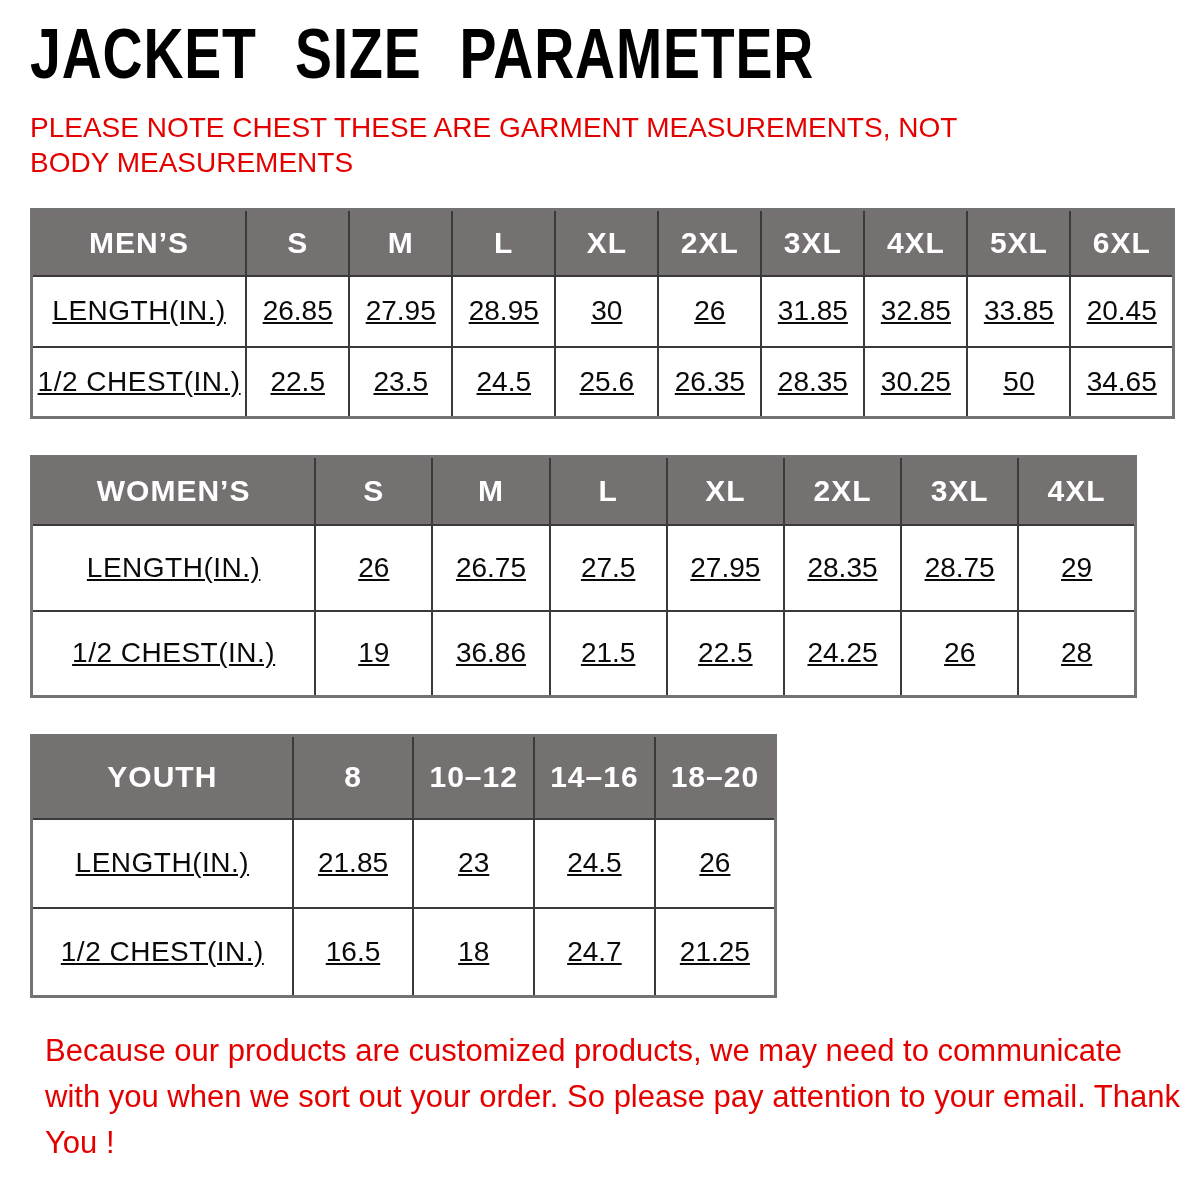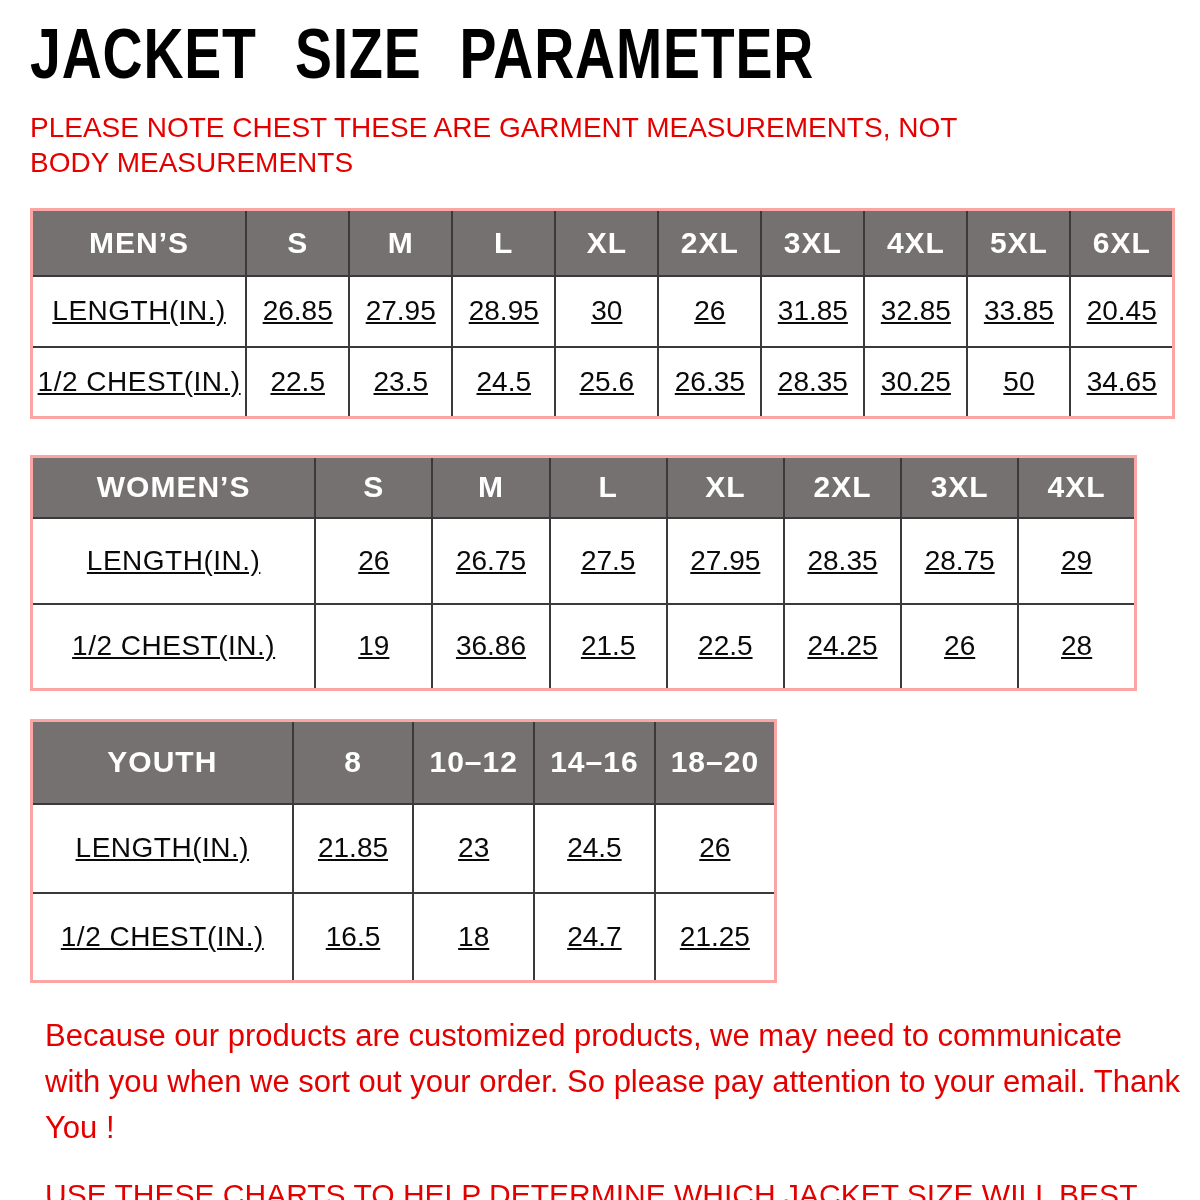--- a/index.html
+++ b/index.html
@@ -22,42 +22,42 @@
     transform:scale(0.84,1.08);transform-origin:left center;
     color:#000;
   }
   .note{
     margin:24px 0 0 30px;max-width:1010px;
     color:var(--accent-red);
     font-size:28px;line-height:1.25;font-weight:500;
   }
   table.size-table{
     border-collapse:collapse;table-layout:fixed;
-    margin-left:30px;border:3px solid #fca5a5;
+    margin-left:30px;border:3px solid #737373;
   }
   table.size-table th, table.size-table td{
     border:2px solid var(--table-border);
     text-align:center;vertical-align:middle;
     padding:0 4px;overflow:hidden;
   }
   table.size-table thead th{
     background:var(--header-bg);color:var(--header-text);
     font-weight:bold;font-size:30px;letter-spacing:1px;
   }
   table.size-table td{font-size:28px;color:#0a0a0a;text-decoration:underline;}
   table.size-table td.row-label{font-size:28px;letter-spacing:0.5px;}
   .t-mens{width:1145px;margin-top:28px;}
   .t-mens thead th{height:66px;}
   .t-mens td{height:71px;}
   .t-mens .label-col{width:18.8%;}
   .t-womens{width:1107px;margin-top:36px;}
-  .t-womens thead th{height:61px;}
+  .t-womens thead th{height:68px;}
   .t-womens td{height:86px;}
   .t-womens .label-col{width:25.7%;}
-  .t-youth{width:747px;margin-left:27px;margin-top:28px;}
+  .t-youth{width:747px;margin-left:27px;margin-top:36px;}
   .t-youth thead th{height:83px;}
   .t-youth td{height:89px;}
   .t-youth .label-col{width:35.1%;}
   .footer-para{
     margin:30px 0 0 45px;max-width:1135px;
     color:var(--accent-red);font-size:31px;line-height:1.48;
   }
   .footer-note{
     margin-top:22px;font-size:30px;
     text-decoration:underline;

